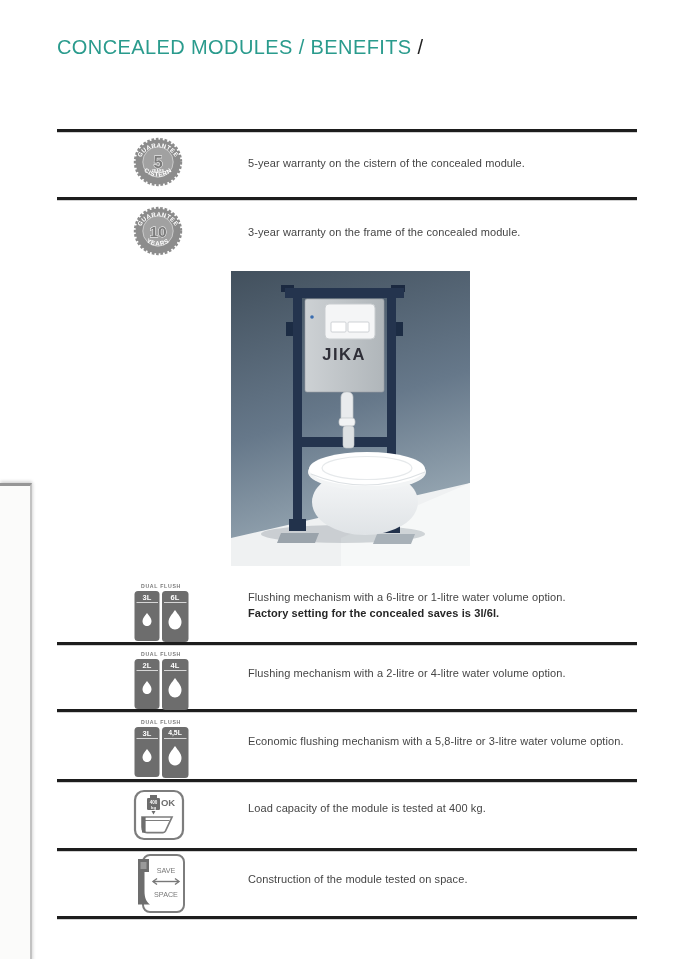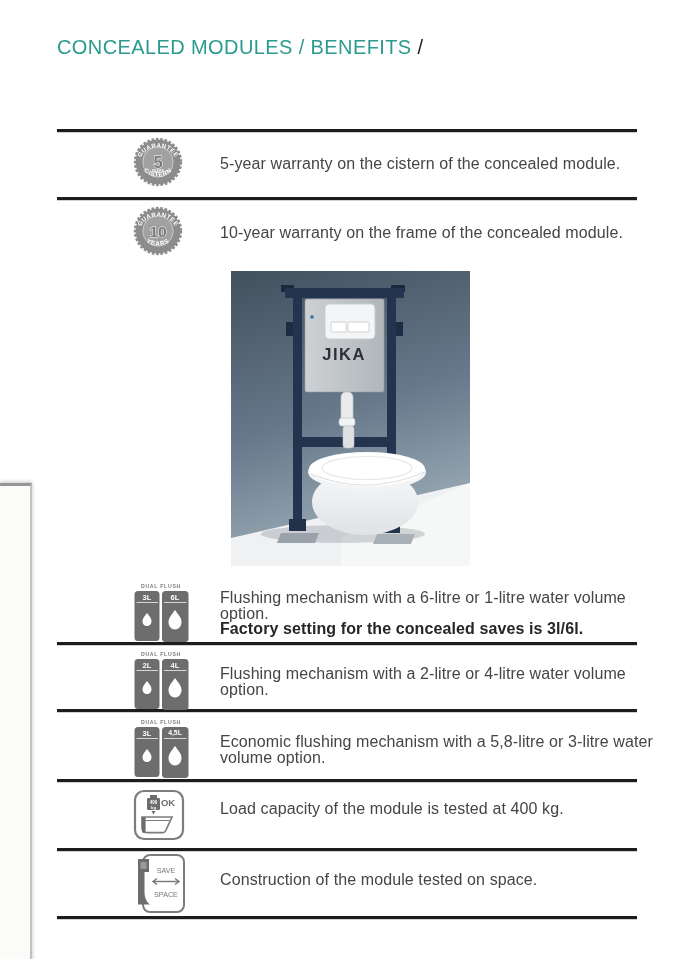--- a/index.html
+++ b/index.html
@@ -14,21 +14,21 @@
 
   .icon{position:absolute;}
   .i-badge5{left:133px;top:137px}
   .i-badge10{left:133px;top:206px}
   .i-dual36{left:133px;top:582px}
   .i-dual24{left:133px;top:650px}
   .i-dual345{left:133px;top:718px}
   .i-load{left:131px;top:787px}
   .i-save{left:134px;top:852px}
 
-  .row-text{position:absolute;left:220px;font-size:16px;line-height:15.5px;color:#454545;letter-spacing:.1px;}
+  .row-text{position:absolute;left:248px;font-size:11px;line-height:15.5px;color:#454545;letter-spacing:.1px;}
   .t1{top:156px}.t2{top:225px}.t3{top:590px}.t4{top:666px}.t5{top:734px}.t6{top:801px}.t7{top:872px}
   .bold-line{font-weight:bold;color:#262626;}
 
   .product-shot{position:absolute;left:231px;top:271px;width:239px;height:295px;}
 
   .stack-edge{position:absolute;left:0;top:483px;width:30px;height:476px;background:#fbfbfa;
     border-top:3px solid #969696;border-right:2px solid #c2c2c2;
     box-shadow:0 -2px 3px rgba(0,0,0,.14), 2px 0 3px rgba(0,0,0,.06);}
 
   svg text{font-family:"Liberation Sans",sans-serif;}
@@ -70,21 +70,21 @@
     <circle cx="25" cy="25" r="22.5" fill="none" stroke="#8c8c8c" stroke-width="3.4" stroke-dasharray="2.6 1.7"></circle>
     <circle cx="25" cy="25" r="15.2" fill="#a1a1a1" stroke="#d6d6d6" stroke-width="0.8"></circle>
     <defs>
       <path id="arcTop10" d="M 5.2,27.5 A 20,20 0 0 1 44.8,27.5" fill="none"></path>
       <path id="arcBot10" d="M 4.8,22 A 20.4,20.4 0 0 0 45.2,22" fill="none"></path>
     </defs>
     <text font-size="6.1" font-weight="bold" fill="#ffffff" letter-spacing="0.4"><textPath href="#arcTop10" startOffset="50%" text-anchor="middle">GUARANTEE</textPath></text>
     <text font-size="6.1" font-weight="bold" fill="#ffffff" letter-spacing="0.8"><textPath href="#arcBot10" startOffset="50%" text-anchor="middle">YEARS</textPath></text>
     <text x="25" y="30.8" text-anchor="middle" font-size="15.5" font-weight="bold" fill="#7b7b7b" stroke="#ffffff" stroke-width="0.9" paint-order="stroke">10</text>
   </svg>
-  <div class="row-text t2">10-year warranty on the frame of the concealed module.</div>
+  <div class="row-text t2">3-year warranty on the frame of the concealed module.</div>
 
   <svg class="product-shot" width="239" height="295" viewBox="0 0 239 295">
     <defs>
       <linearGradient id="bgGrad" x1="0" y1="0" x2="0.25" y2="1">
         <stop offset="0" stop-color="#42505d"></stop>
         <stop offset="0.55" stop-color="#66788a"></stop>
         <stop offset="1" stop-color="#9dadb8"></stop>
       </linearGradient>
       <linearGradient id="cisGrad" x1="0" y1="0" x2="1" y2="0">
         <stop offset="0" stop-color="#cdd1d4"></stop>

